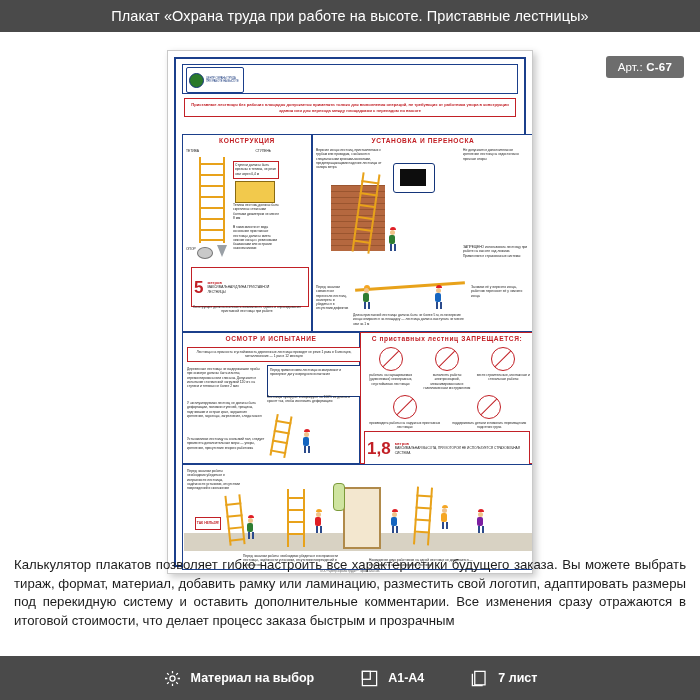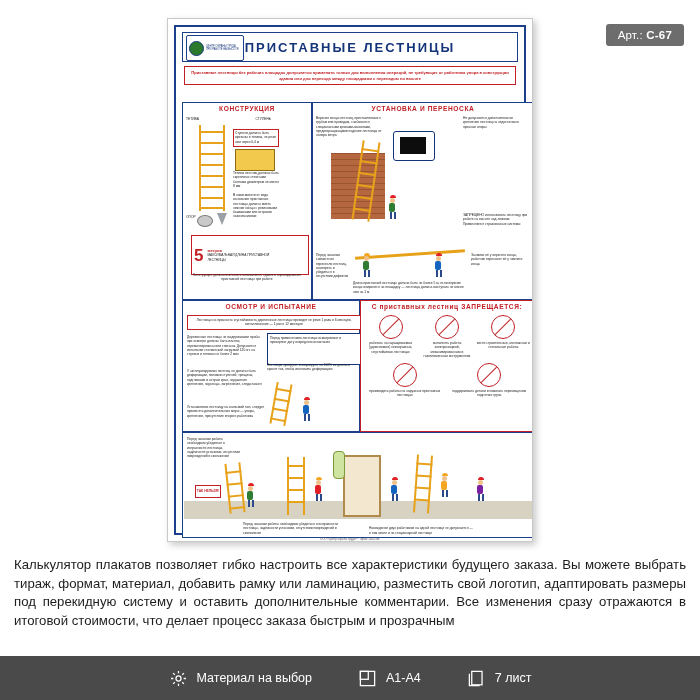--- a/index.html
+++ b/index.html
@@ -113,46 +113,49 @@
     padding:0 14px;box-sizing:border-box;
     font-size:13.2px;line-height:1.42;color:#1d1d1d;text-align:justify;
   }
 
   
   .footer{
     position:absolute;left:0;right:0;bottom:0;height:44px;
     background:#4a4a4a;color:#fff;
     display:flex;align-items:center;justify-content:center;gap:46px;
     font-size:12.5px;
+    font-weight:bold;
   }
   .fitem{display:flex;align-items:center;gap:9px;}
   .fitem svg{display:block;}
 </style>
 </head>
 <body>
 
 <div class="page">
 
+  <div class="header">
+    <span>Плакат «Охрана труда при работе на высоте. Приставные лестницы»</span>
+  </div>
 
   <div class="stage">
 
     <div class="art-badge">
       <span>Арт.:</span>
       <b>С-67</b>
     </div>
 
     <div class="poster">
       <div class="poster-inner">
 
         <div class="p-titlebar">
           <div class="p-logo">
             <span class="dot"></span>
             <span>ЦЕНТР ОХРАНЫ ТРУДА ПРИ РАБОТЕ НА ВЫСОТЕ</span>
           </div>
-          <div class="p-title">ПРИСТАВНЫЕ  ЛЕСТНИЦЫ</div>
         </div>
 
         <div class="p-warn">Приставные лестницы без рабочих площадок допускается применять только для выполнения операций, не требующих от работника упора в конструкции здания или для перехода между площадками с перепадом по высоте</div>
 
         <div class="p-body">
 
           <div class="sec" style="left:0;top:0;width:128px;height:196px;">
             <div class="sec-h">КОНСТРУКЦИЯ</div>
 
             <div class="mini" style="position:absolute;left:3px;top:14px;">ТЕТИВА</div>
@@ -298,20 +301,27 @@
               <div style="flex:1;text-align:center;">
                 <div class="circ-no" style="width:22px;height:22px;margin:0 auto;"></div>
                 <div class="mini" style="margin-top:2px;">производить работы на наружных приставных лестницах</div>
               </div>
               <div style="flex:1;text-align:center;">
                 <div class="circ-no" style="width:22px;height:22px;margin:0 auto;"></div>
                 <div class="mini" style="margin-top:2px;">поддерживать детали и помогать перемещению поднятого груза</div>
               </div>
             </div>
 
+            <div class="redbox" style="position:absolute;left:3px;top:98px;right:3px;height:28px;display:flex;align-items:center;gap:4px;padding:2px;">
+              <div class="bigred" style="font-size:17px;line-height:1;">1,8</div>
+              <div style="flex:1;">
+                <div class="mini bigred" style="font-size:4px;">метров</div>
+                <div class="mini" style="font-size:3.2px;">МАКСИМАЛЬНАЯ ВЫСОТА, ПРИ КОТОРОЙ НЕ ИСПОЛЬЗУЕТСЯ СТРАХОВОЧНАЯ СИСТЕМА</div>
+              </div>
+            </div>
           </div>
 
           <div class="sec" style="left:0;top:330px;width:350px;height:104px;">
             <div class="floor" style="left:1px;right:1px;bottom:18px;height:18px;"></div>
 
             <div class="mini" style="position:absolute;left:4px;top:4px;width:54px;">Перед началом работы необходимо убедиться в исправности лестницы, надёжности установки, отсутствии повреждений и скольжения</div>
             <div class="redbox" style="position:absolute;left:12px;top:52px;width:24px;height:11px;display:flex;align-items:center;justify-content:center;">
               <span class="mini bigred" style="font-size:3.4px;">ТАК НЕЛЬЗЯ!</span>
             </div>
             <div class="ladder" style="left:44px;top:30px;width:16px;height:50px;transform:rotate(-6deg);">

